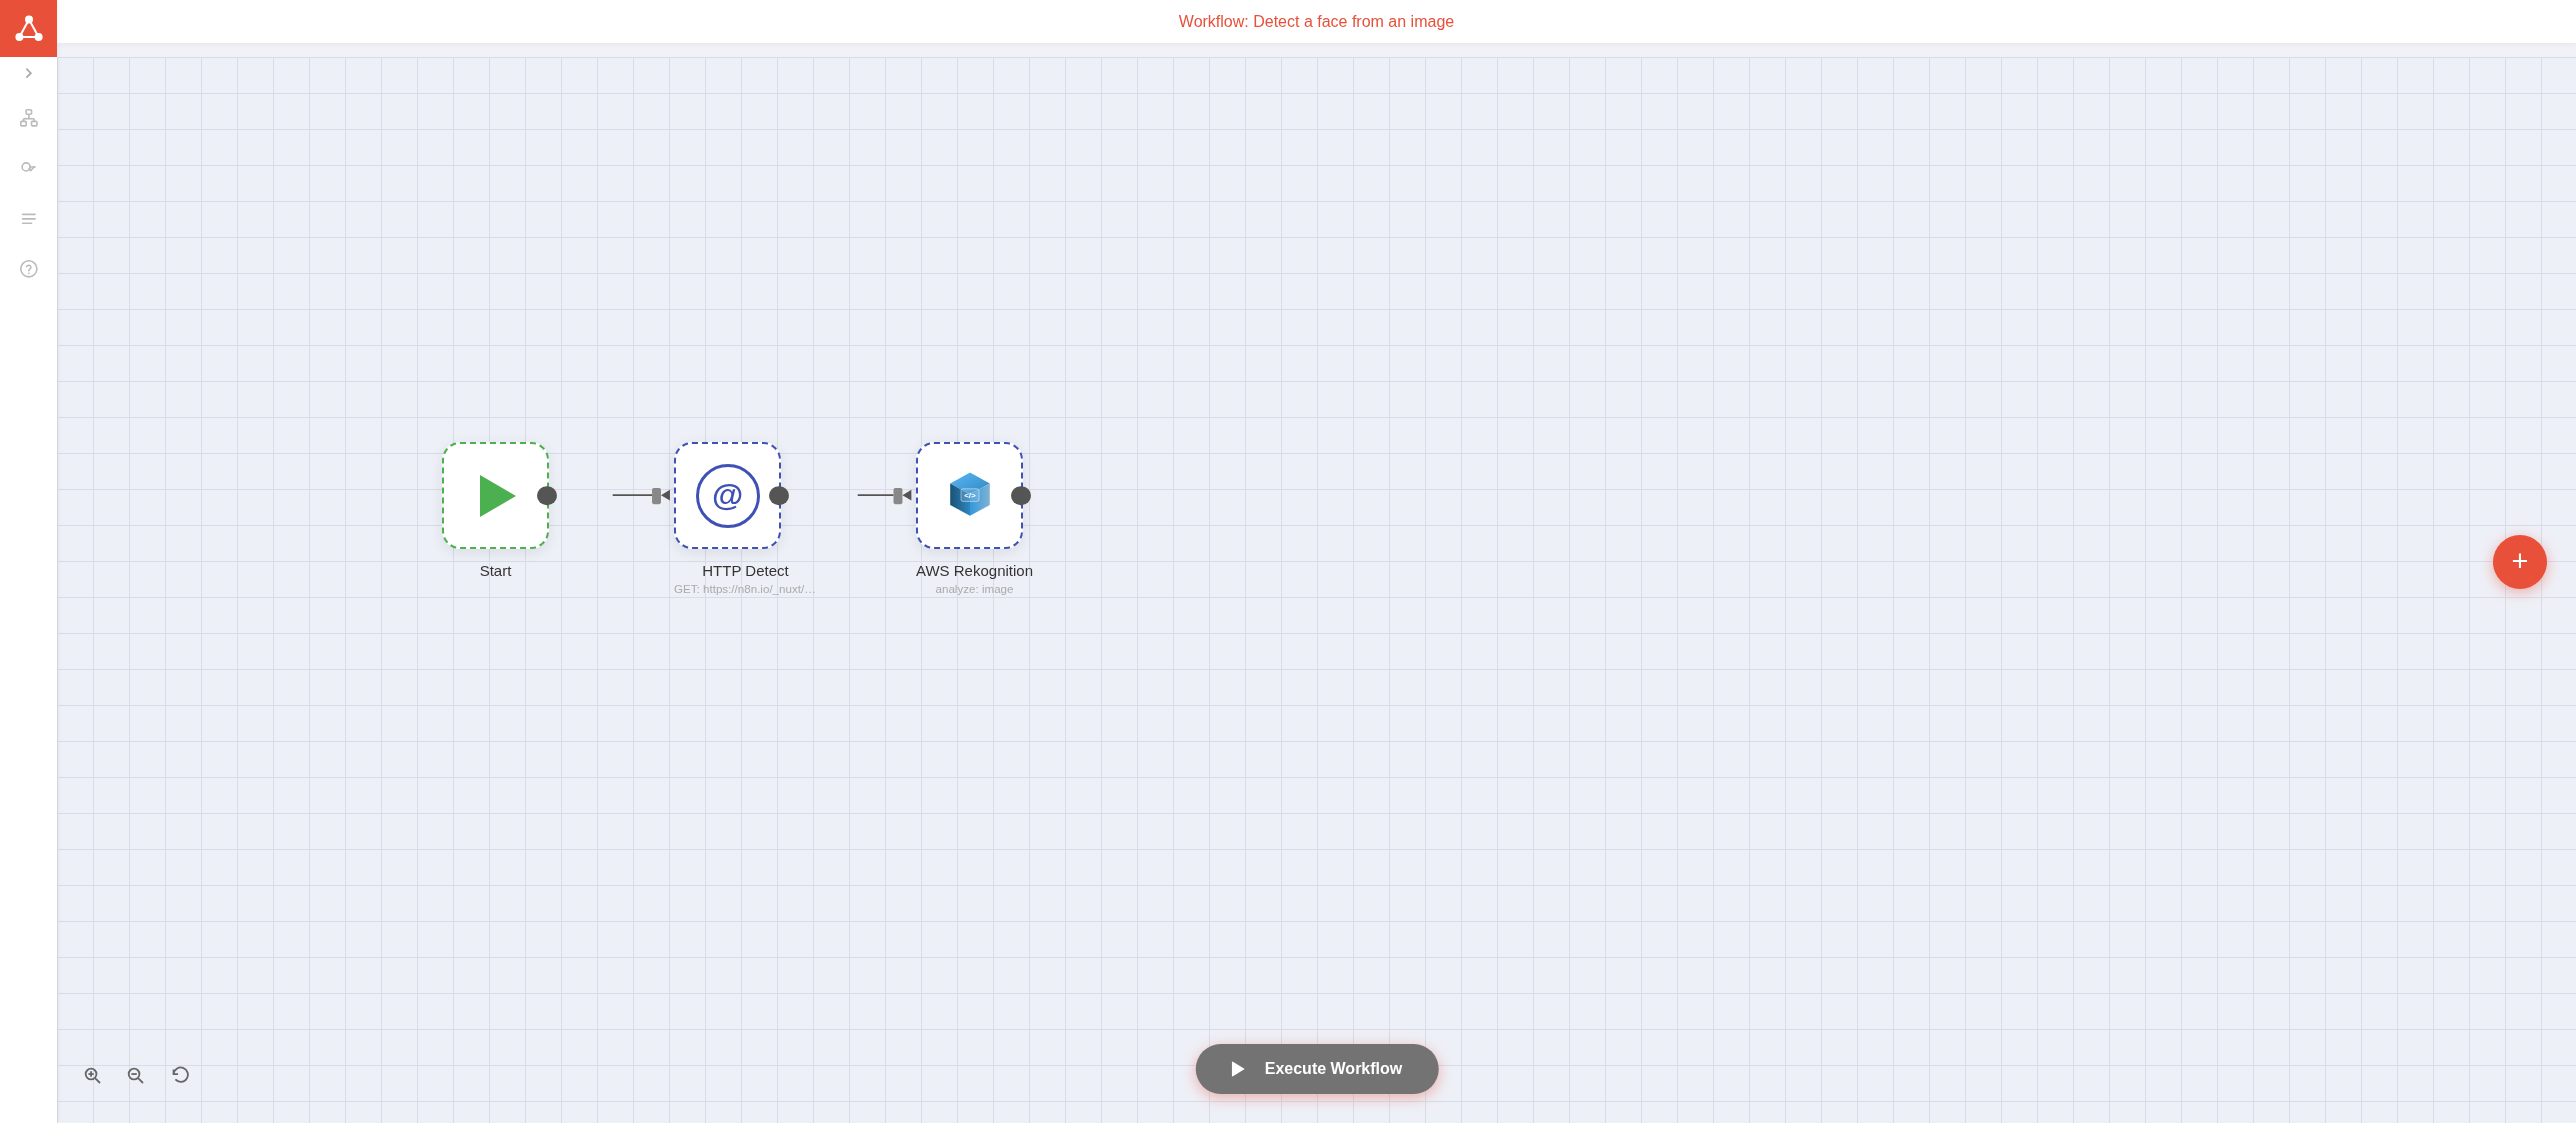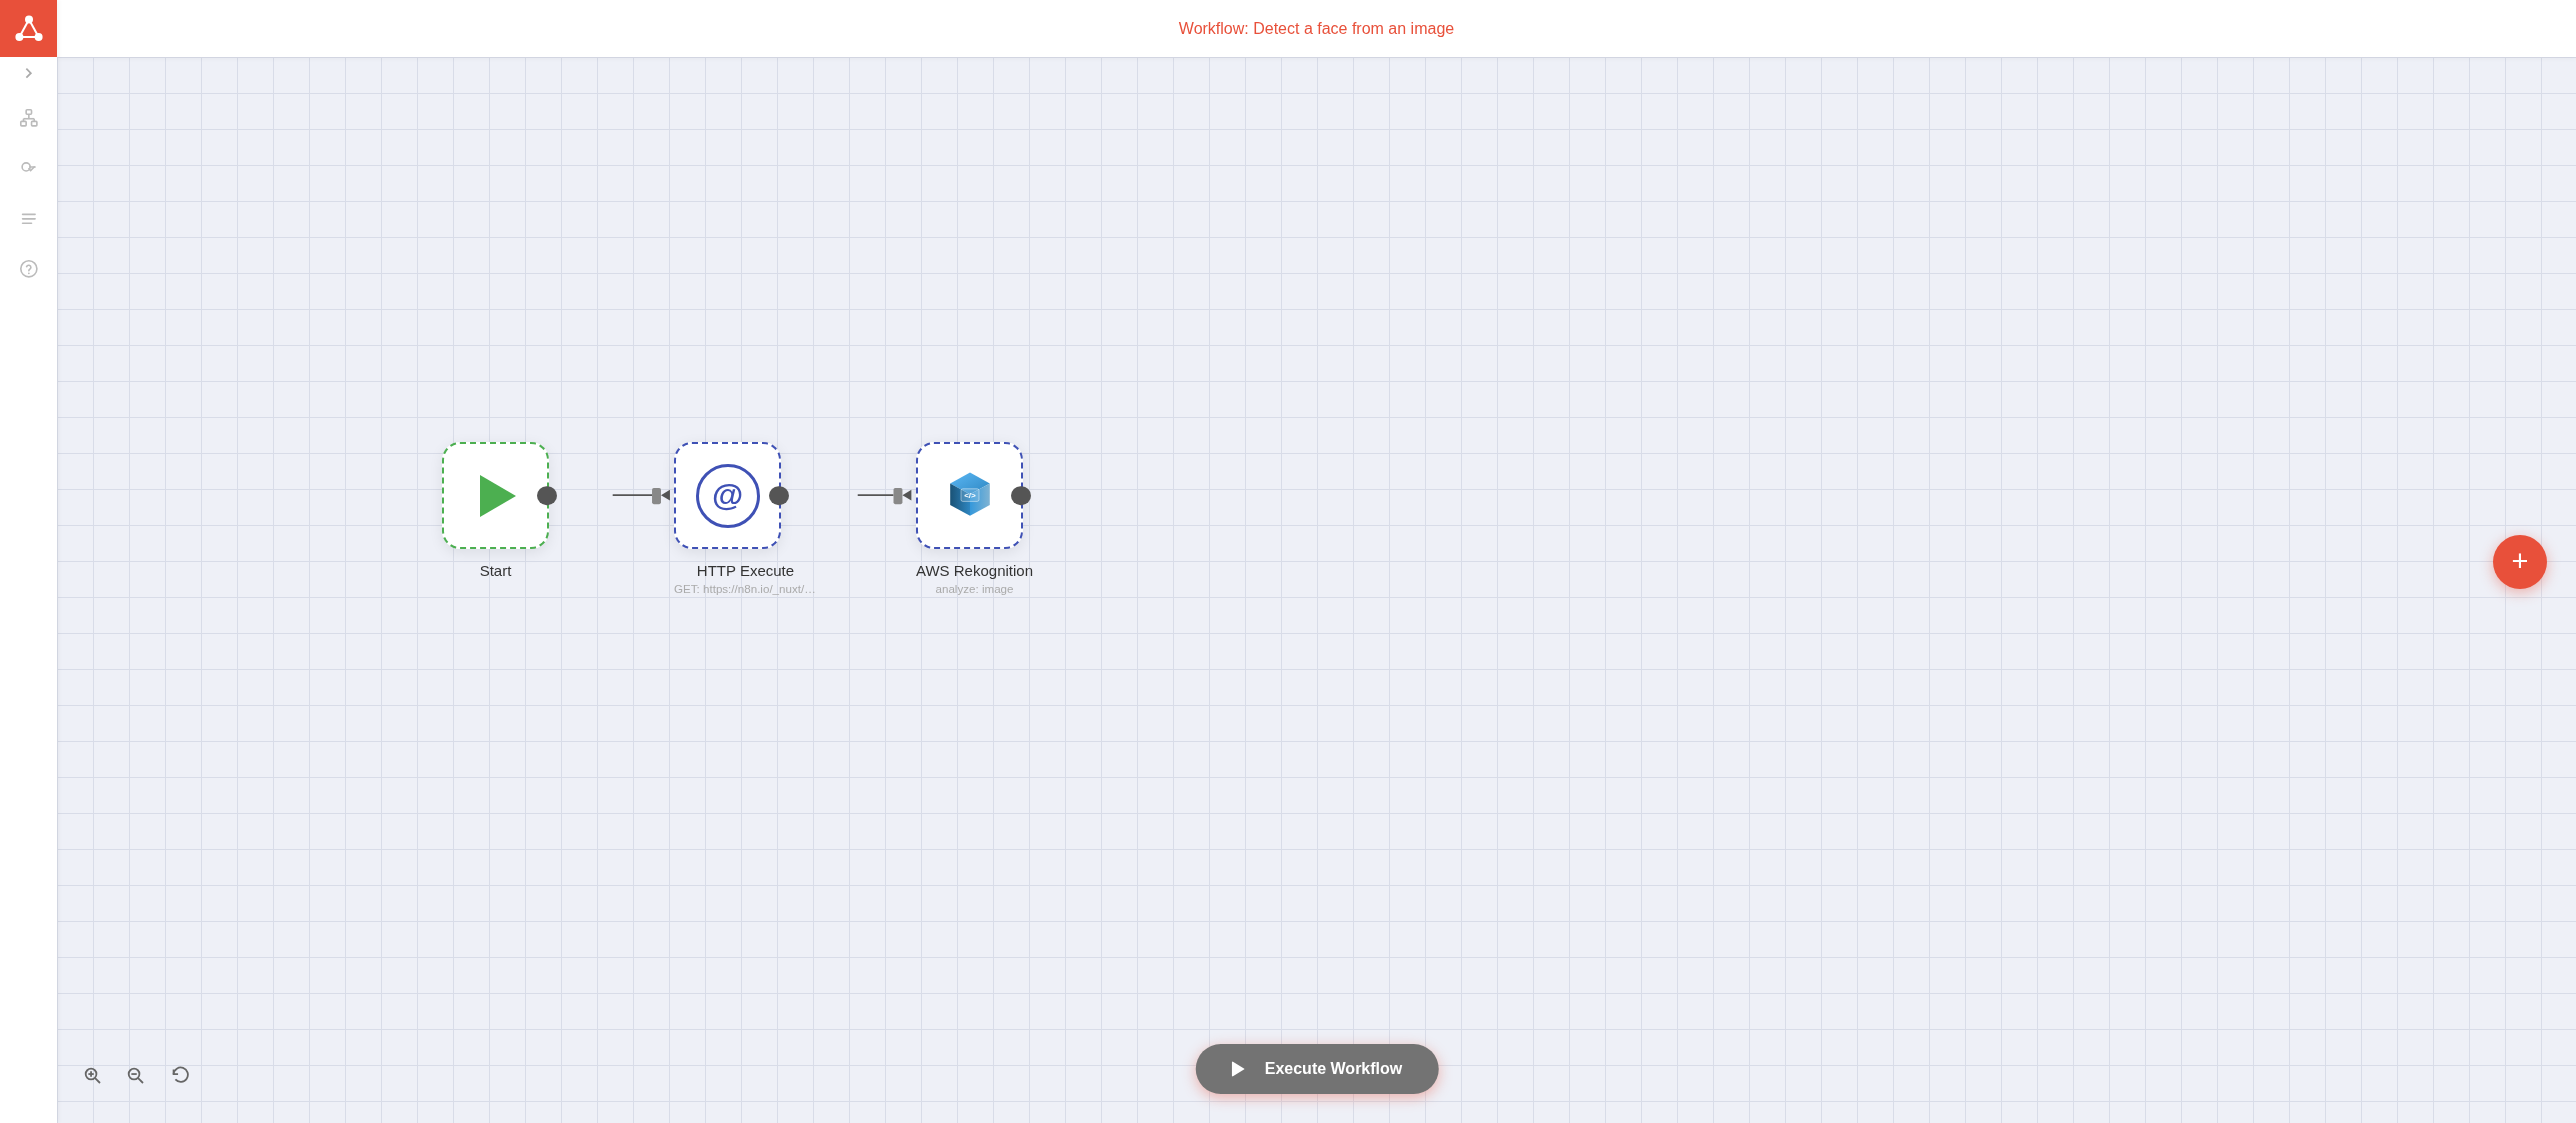--- a/index.html
+++ b/index.html
@@ -57,21 +57,21 @@
       font-size: 16px;
       transition: background 0.15s;
     }
 
     
     #header {
       position: fixed;
       top: 0;
       left: 57px;
       right: 0;
-      height: 57px;
+      height: 43px;
       background: #fff;
       display: flex;
       align-items: center;
       justify-content: center;
       z-index: 99;
       box-shadow: 0 1.8px 5.4px rgba(0,0,0,0.05);
     }
     #header-title {
       font-size: 16px;
       color: #555;
@@ -387,21 +387,21 @@
     </div>
     <div class="node-label">Start</div>
   </div>
 
   <div style="position:absolute; top: 385px; left: 617px;">
     <div class="node-box http-node">
       <div class="at-icon-circle">@</div>
 
       <div class="output-dot"></div>
     </div>
-    <div class="node-label">HTTP Execute</div>
+    <div class="node-label">HTTP Detect</div>
     <div class="node-sublabel">GET: https://n8n.io/_nuxt/img/0...</div>
   </div>
 
   <div style="position:absolute; top: 385px; left: 859px;">
     <div class="node-box aws-node">
 
       <svg class="aws-icon" viewBox="0 0 60 60">
 
         <defs>
           <linearGradient id="cube-top" x1="0%" y1="0%" x2="100%" y2="100%">

